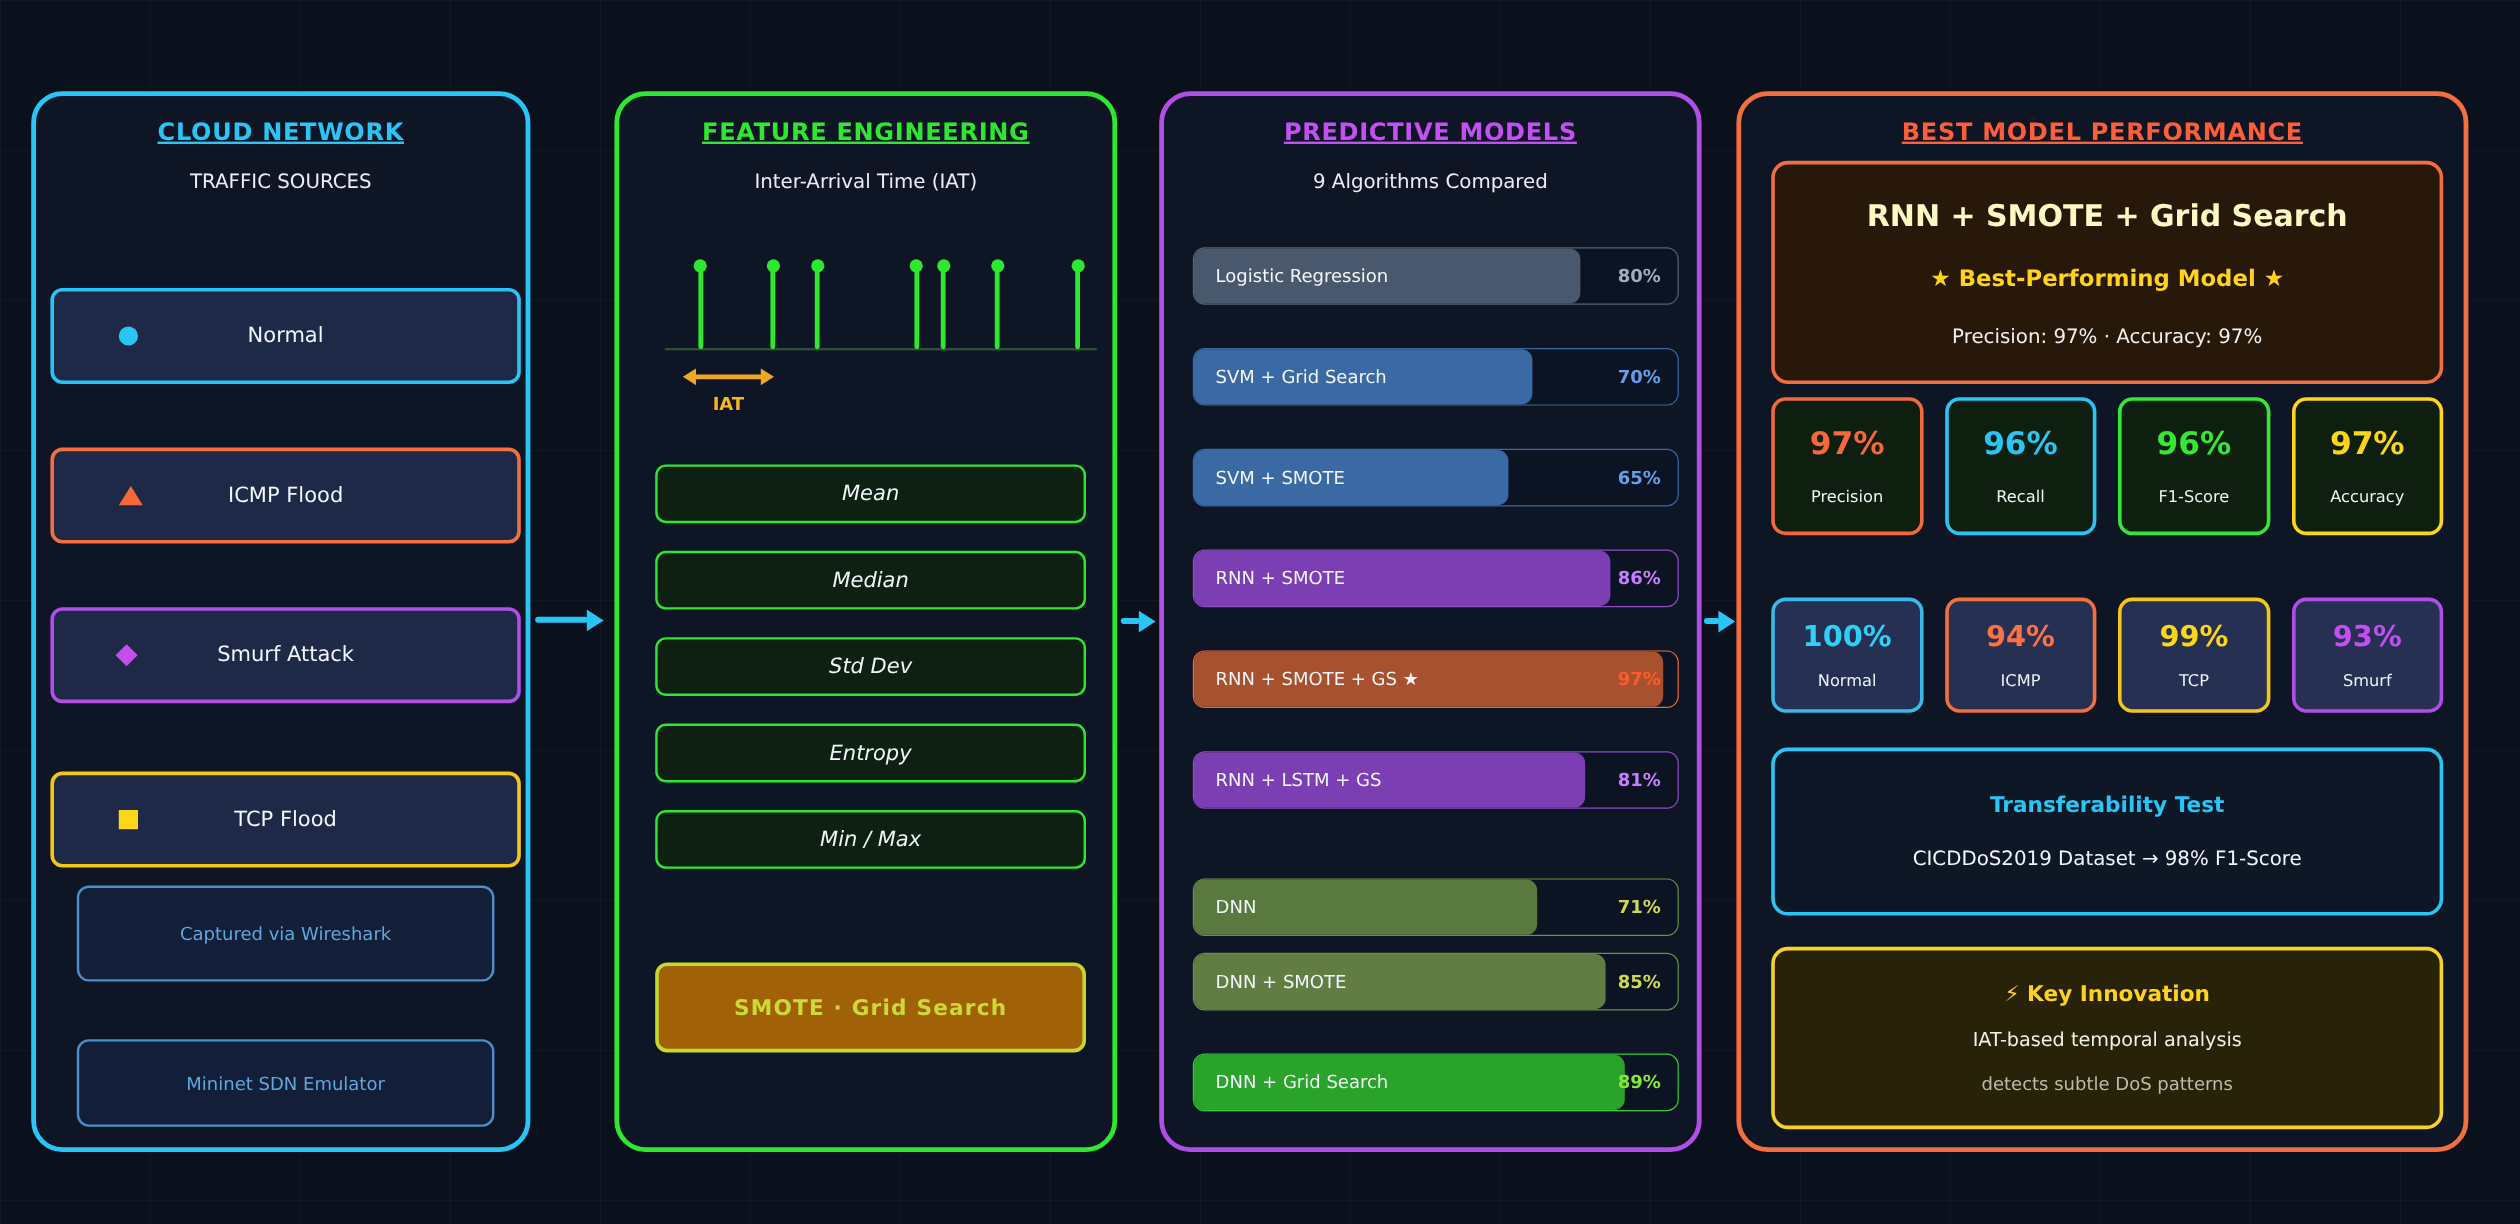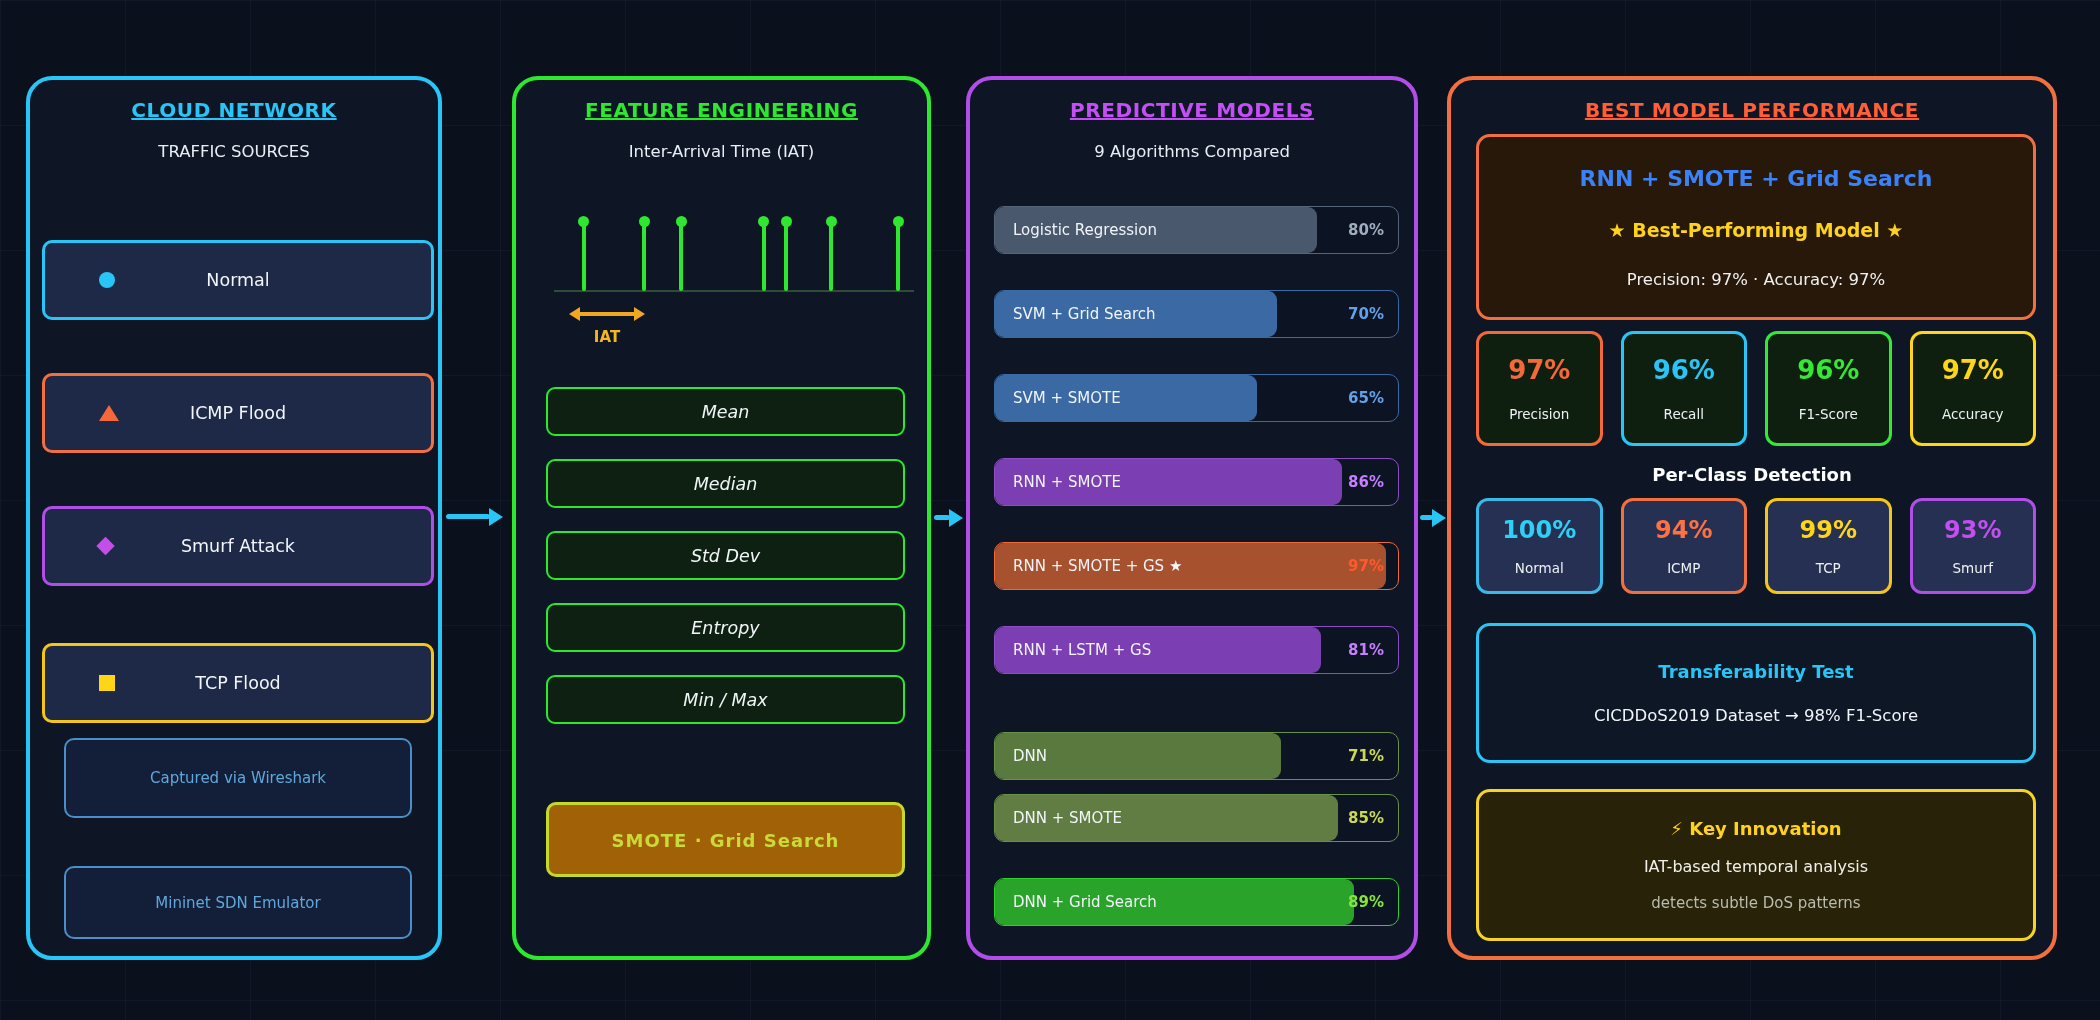--- a/index.html
+++ b/index.html
@@ -57,21 +57,21 @@
 
   
   .bar-row{position:absolute;left:24px;width:405px;height:48px;border:1.5px solid;border-radius:10px;background:#0c1322;box-sizing:border-box;}
   .bar-fill{position:absolute;left:0;top:0;bottom:0;border-radius:9px;}
   .bar-label{position:absolute;left:18px;top:50%;transform:translateY(-50%);font-size:15px;color:#f2f5f9;white-space:nowrap;}
   .bar-pct{position:absolute;right:14px;top:50%;transform:translateY(-50%);font-size:15px;font-weight:bold;}
 
   
   .best-box{position:absolute;left:25px;width:560px;top:54px;height:186px;background:#271809;border:3px solid #f2703f;border-radius:14px;box-sizing:border-box;
     display:flex;flex-direction:column;justify-content:space-evenly;align-items:center;text-align:center;}
-  .best-name{font-size:22px;font-weight:bold;color:#3b82f6;}
+  .best-name{font-size:25px;font-weight:bold;color:#fef9c3;}
   .best-badge{font-size:19px;font-weight:bold;color:#ffd21e;}
   .best-stats{font-size:16.5px;color:#f0f0f0;}
   .card-row{position:absolute;left:25px;width:560px;display:flex;gap:18px;}
   .card{flex:1;border:3px solid;border-radius:12px;box-sizing:border-box;display:flex;flex-direction:column;justify-content:space-evenly;align-items:center;}
   .mrow{top:251px;height:115px;}
   .mrow .card{background:#0e1f10;}
   .crow{top:418px;height:96px;}
   .crow .card{background:#253052;}
   .card .val{font-size:26px;font-weight:bold;}
   .crow .card .val{font-size:24px;}
@@ -228,21 +228,20 @@
     <div class="card" style="border-color: rgb(53, 232, 53);">
       <div class="val" style="color: rgb(53, 232, 53);">96%</div>
       <div class="lab">F1-Score</div>
     </div>
     <div class="card" style="border-color: rgb(255, 214, 23);">
       <div class="val" style="color: rgb(255, 214, 23);">97%</div>
       <div class="lab">Accuracy</div>
     </div>
   </div>
 
-  <div class="pc-title">Per-Class Detection</div>
 
   <div class="card-row crow">
     <div class="card" style="border-color: rgb(58, 184, 232);">
       <div class="val" style="color: rgb(47, 208, 245);">100%</div>
       <div class="lab">Normal</div>
     </div>
     <div class="card" style="border-color: rgb(242, 112, 63);">
       <div class="val" style="color: rgb(255, 112, 67);">94%</div>
       <div class="lab">ICMP</div>
     </div>

